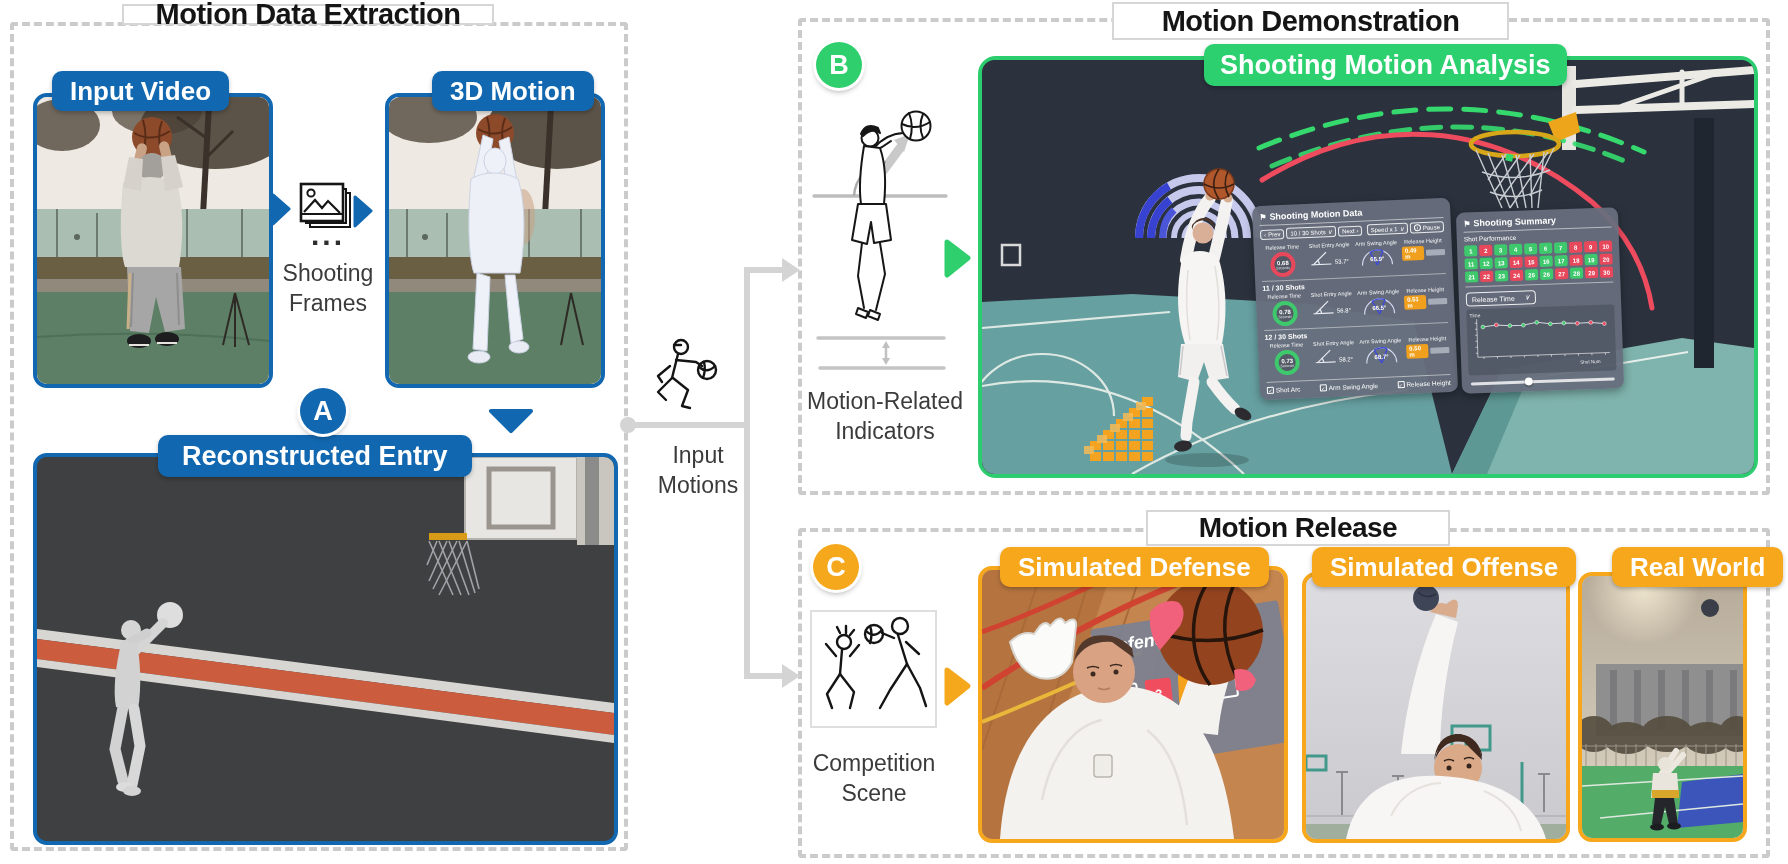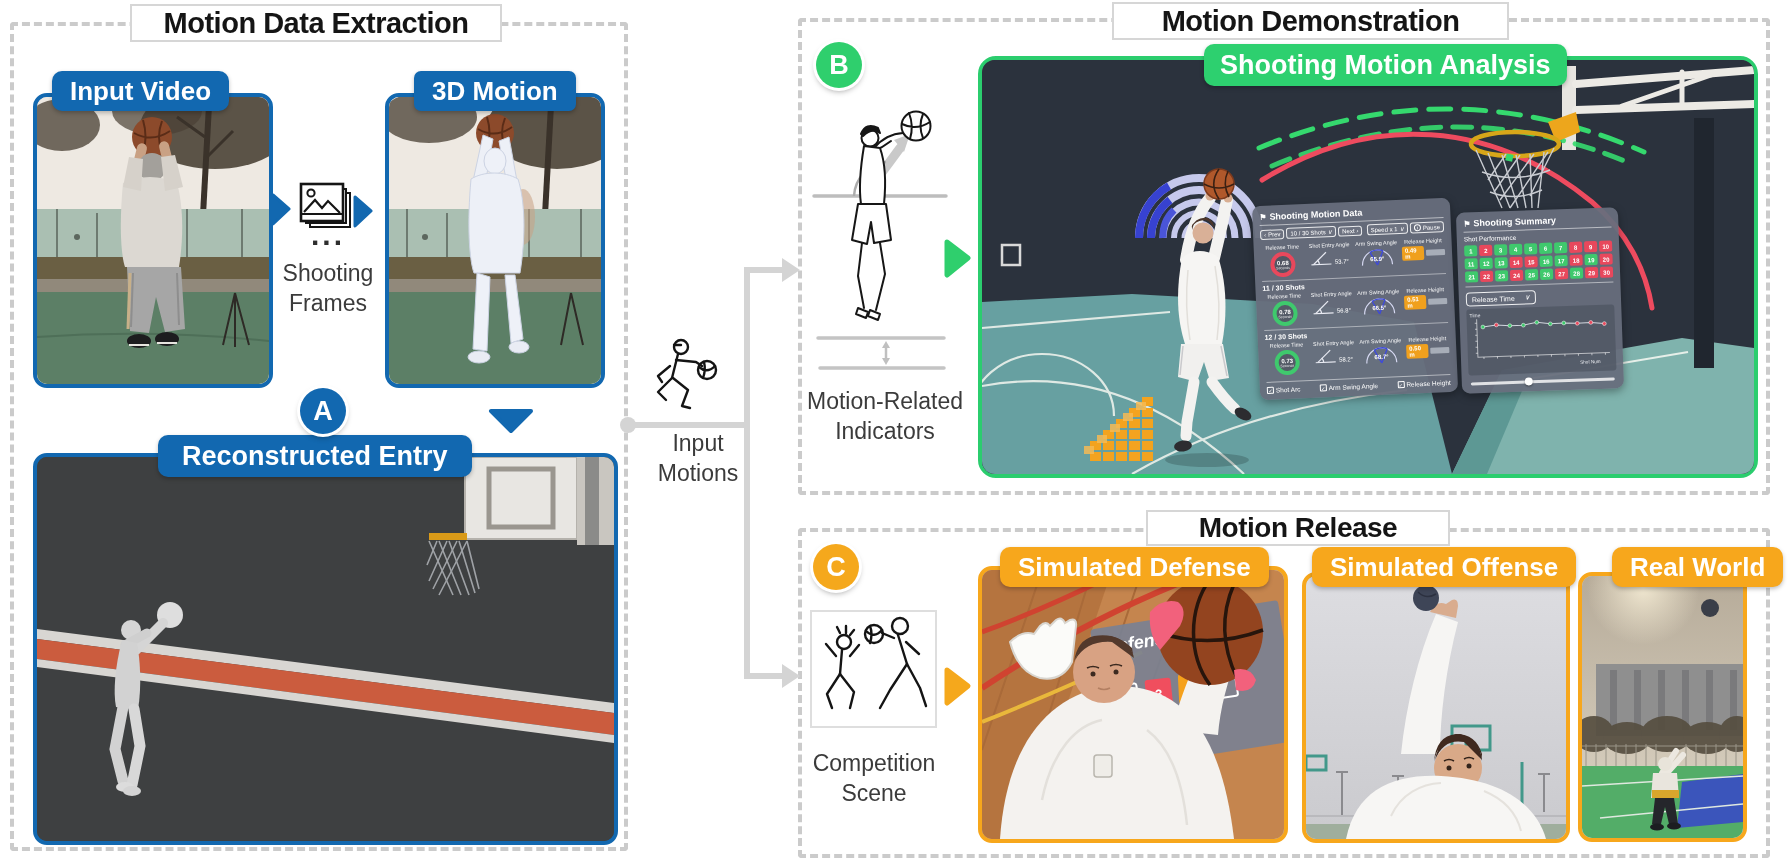--- a/index.html
+++ b/index.html
@@ -65,21 +65,21 @@
 </style>
 </head>
 <body>
 
 <div class="canvas">
 
   <div class="dash-box" style="left:10px;top:22px;width:618px;height:829px;"></div>
   <div class="dash-box" style="left:798px;top:18px;width:972px;height:477px;"></div>
   <div class="dash-box" style="left:798px;top:528px;width:972px;height:330px;"></div>
 
-  <div class="sec-title" style="left:130px;top:4px;width:372px;height:38px;">
+  <div class="sec-title" style="left:122px;top:4px;width:372px;height:21px;">
       <span>Motion Data Extraction</span>
     </div>
   <div class="sec-title" style="left:1112px;top:2px;width:397px;height:38px;">
       <span>Motion Demonstration</span>
     </div>
   <div class="sec-title" style="left:1146px;top:510px;width:304px;height:36px;font-size:28px;">
       <span>Motion Release</span>
     </div>
 
   <div class="pill blue" style="left:44px;top:71px;">
@@ -111,21 +111,21 @@
       <path d="M92,60 L86,90 L104,94 L106,62 Z M138,58 L146,90 L128,94 L124,60 Z" fill="#d6d1ca"></path>
       <path d="M90,170 L144,170 L148,232 L128,235 L119,200 L112,236 L93,234 Z" fill="#a6a6a6"></path>
       <path d="M96,176 L94,230 M140,176 L142,228" stroke="#8e8e8e" stroke-width="2" fill="none"></path>
       <path d="M93,176 L91,232" stroke="#c8b089" stroke-width="3" fill="none"></path>
       <ellipse cx="102" cy="244" rx="12" ry="7" fill="#1d1d1f"></ellipse>
       <ellipse cx="130" cy="242" rx="12" ry="7" fill="#1d1d1f"></ellipse>
       <path d="M92,248 H112 M120,246 H140" stroke="#e7e4df" stroke-width="2"></path>
     </svg>
   </div>
 
-  <div class="pill blue" style="left:406px;top:71px;border-radius:7px;">
+  <div class="pill blue" style="left:424px;top:71px;">
       <span>3D Motion</span>
     </div>
   <div class="photo" style="left:385px;top:93px;width:220px;height:295px;">
     <svg width="212" height="287" viewBox="0 0 212 287">
       <rect width="212" height="287" fill="#eee9e2"></rect>
       <ellipse cx="168" cy="30" rx="70" ry="42" fill="#41382c" opacity=".85"></ellipse>
       <ellipse cx="40" cy="20" rx="48" ry="26" fill="#453c30" opacity=".75"></ellipse>
       <path d="M162,8 L156,118" stroke="#3a322a" stroke-width="6"></path>
       <rect y="112" width="212" height="52" fill="#aabfb2"></rect>
       <path d="M18,112 V160 M58,116 V160 M140,112 V160 M192,112 V160" stroke="#6d7a70" stroke-width="2"></path>
@@ -222,21 +222,21 @@
       <path d="M24,9 H31"></path>
       <path d="M28,18 L22,42"></path>
       <path d="M26,24 L46,26 L52,30"></path>
       <circle cx="57" cy="34" r="9"></circle>
       <path d="M49,31 Q57,38 65,30 M54,26 Q56,34 53,42"></path>
       <path d="M22,42 L8,56 L16,64"></path>
       <path d="M23,42 L38,54 L32,70 L40,72"></path>
       <path d="M20,30 L8,40 L12,46"></path>
     </g>
   </svg>
-  <div class="caption" style="left:638px;top:428px;width:120px;">
+  <div class="caption" style="left:638px;top:440px;width:120px;">
     <div>Input</div>
       <div>Motions</div>
   </div>
 
   <div class="badge" style="left:816px;top:42px;background:#2fcf6d;">
       <span>B</span>
     </div>
 
   <svg style="position:absolute;left:806px;top:100px;" width="145" height="290" viewBox="0 0 145 290">
     <path d="M8,96 H140" stroke="#bdbdbd" stroke-width="3.5" stroke-linecap="round"></path>

